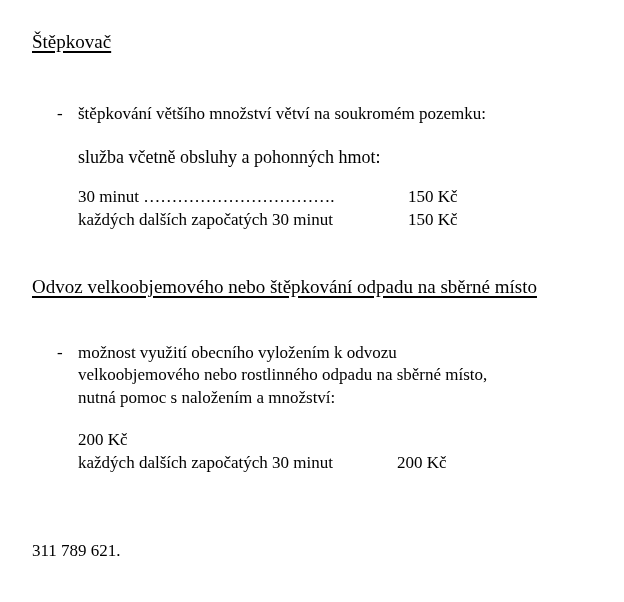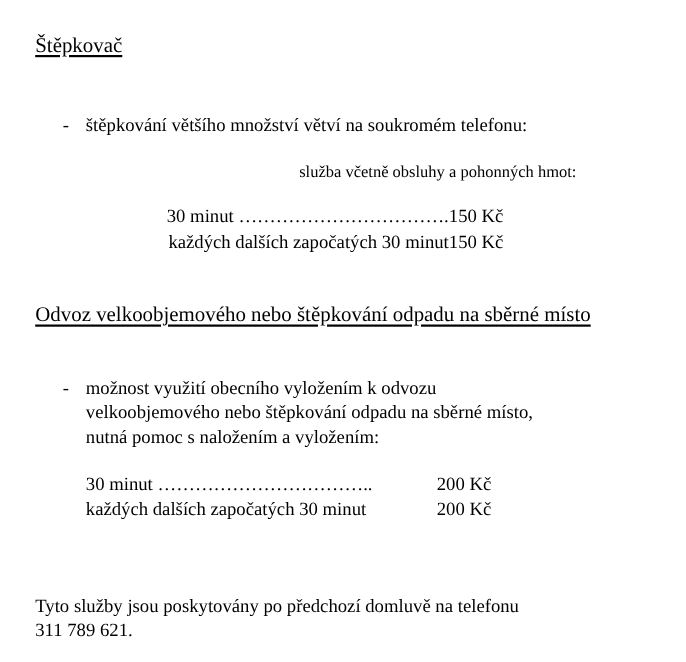--- a/index.html
+++ b/index.html
@@ -21,23 +21,22 @@
   }
   .doc-heading {
     font-size: 19px;
     line-height: 22px;
     text-decoration: underline;
     text-decoration-thickness: 2px;
     text-underline-offset: 3px;
     white-space: nowrap;
   }
   .body-text {
-    font-size: 15px;
+    font-size: 18px;
     line-height: 22px;
-    text-align: right;
   }
   .bullet-row {
     display: flex;
     margin-left: 25px;
   }
   .bullet-dash {
     width: 21px;
     flex: 0 0 21px;
     font-size: 17px;
     line-height: 22px;
@@ -48,21 +47,21 @@
   }
   .indent-block {
     margin-left: 46px;
   }
   .price-row {
     display: flex;
     font-size: 17px;
     line-height: 22.3px;
     white-space: nowrap;
   }
-  .price-left-1 { width: 330px; flex: 0 0 330px; text-align: right; }
+  .price-left-1 { width: 330px; flex: 0 0 330px; }
   .price-left-2 { width: 319px; flex: 0 0 319px; }
   .price-value { }
   .mt-title-to-bullet { margin-top: 50px; }
   .mt-bullet-to-subline { margin-top: 21px; }
   .mt-subline-to-prices { margin-top: 18px; }
   .mt-prices-to-heading2 { margin-top: 45px; }
   .mt-heading2-to-bullet { margin-top: 44px; }
   .mt-bullet2-to-prices { margin-top: 20px; }
   .mt-prices-to-footer { margin-top: 66px; }
   .footer-text {
@@ -72,21 +71,21 @@
 </style>
 </head>
 <body>
 
 <div class="page">
 
   <div class="doc-heading">Štěpkovač</div>
 
   <div class="bullet-row mt-title-to-bullet">
     <span class="bullet-dash">-</span>
-    <span class="bullet-text">štěpkování většího množství větví na soukromém telefonu:</span>
+    <span class="bullet-text">štěpkování většího množství větví na soukromém pozemku:</span>
   </div>
 
   <div class="body-text indent-block mt-bullet-to-subline">služba včetně obsluhy a pohonných hmot:</div>
 
   <div class="indent-block mt-subline-to-prices">
     <div class="price-row">
       <span class="price-left-1">30 minut …………………………….</span>
       <span class="price-value">150 Kč</span>
     </div>
     <div class="price-row">
@@ -94,34 +93,32 @@
       <span class="price-value">150 Kč</span>
     </div>
   </div>
 
   <div class="doc-heading mt-prices-to-heading2">Odvoz velkoobjemového nebo štěpkování odpadu na sběrné místo</div>
 
   <div class="bullet-row mt-heading2-to-bullet">
     <span class="bullet-dash">-</span>
     <span class="bullet-text">
       <div>možnost využití obecního vyložením k odvozu</div>
-      <div>velkoobjemového nebo štěpkování odpadu na sběrné místo,</div>
-      <div>nutná pomoc s naložením a vyložením:</div>
+      <div>velkoobjemového nebo rostlinného odpadu na sběrné místo,</div>
+      <div>nutná pomoc s naložením a množství:</div>
     </span>
   </div>
 
   <div class="indent-block mt-bullet2-to-prices">
     <div class="price-row">
-      <span class="price-left-2">30 minut ……………………………..</span>
       <span class="price-value">200 Kč</span>
     </div>
     <div class="price-row">
       <span class="price-left-2">každých dalších započatých 30 minut</span>
       <span class="price-value">200 Kč</span>
     </div>
   </div>
 
   <div class="footer-text mt-prices-to-footer">
-    <div>Tyto služby jsou poskytovány po předchozí domluvě na telefonu</div>
     <div>311 789 621.</div>
   </div>
 
 </div>
 
 </body></html>

